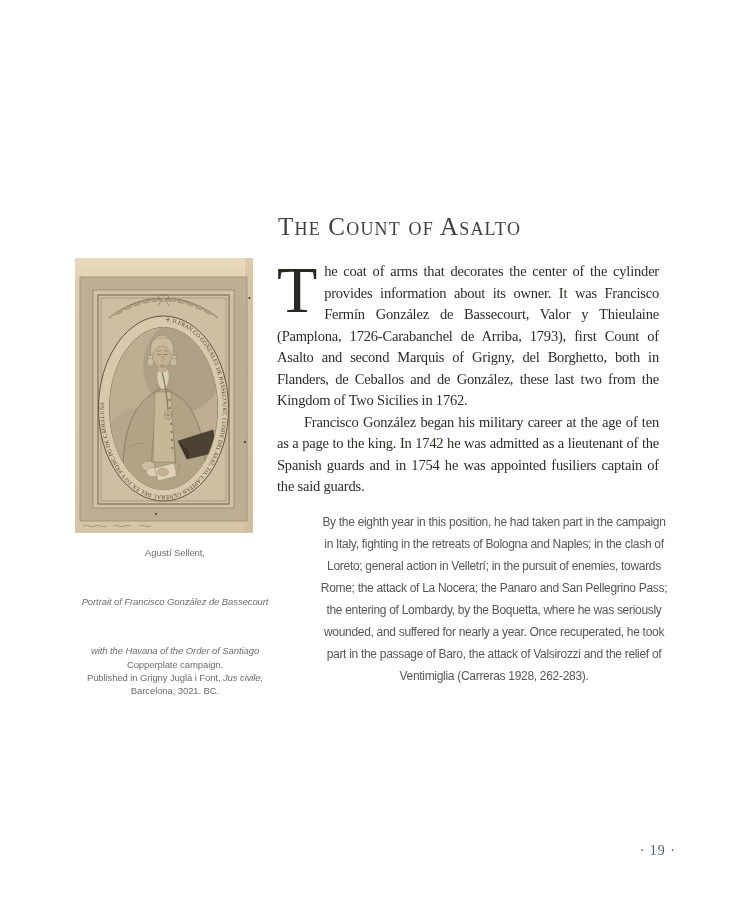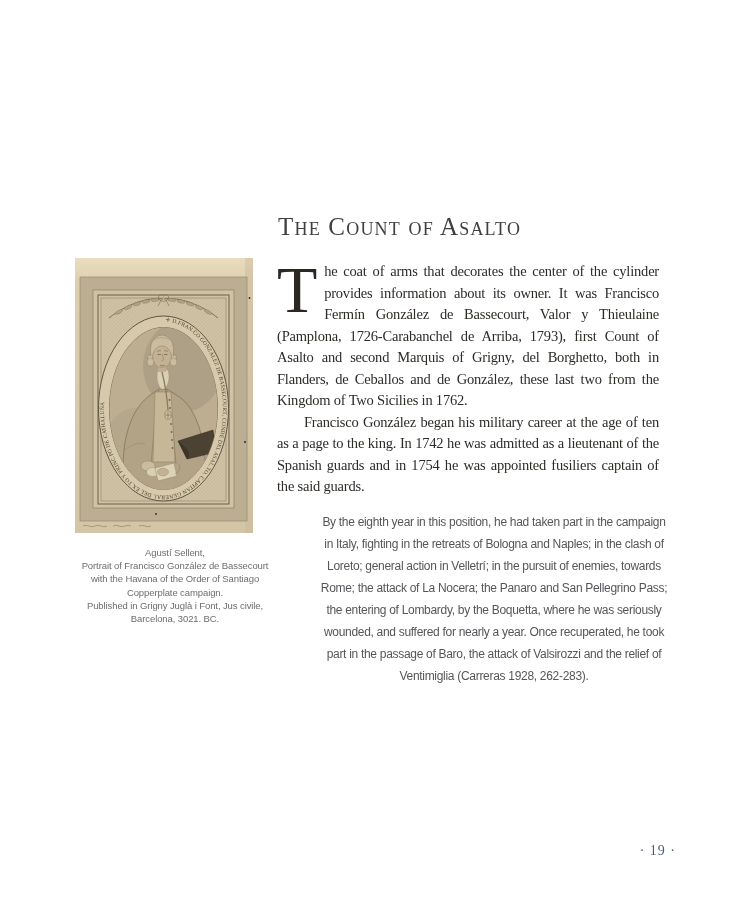--- a/index.html
+++ b/index.html
@@ -23,21 +23,21 @@
   }
   .figure-block{position:absolute;left:75px;top:258px;width:200px;}
   .engraving{display:block;width:178px;height:275px;}
   .figure-caption{
     margin-top:13px;
     font-family:"Liberation Sans", sans-serif;
     font-size:9.5px;line-height:13.2px;letter-spacing:-0.1px;
     color:#6d6d6d;
   }
   .figure-caption div{white-space:nowrap;text-align:center;}
-  .it{}
+  .it{font-style:italic;margin-top:36px;}
   .text-column{
     position:absolute;left:277px;top:261px;width:382px;
     font-size:14.5px;line-height:21.5px;letter-spacing:-0.2px;
   }
   .text-column p{margin:0;text-align:justify;color:#2e2b27;}
   .drop-cap{
     float:left;
     font-size:66px;line-height:53px;
     padding:2px 7px 0 0;
     color:#2b2822;

